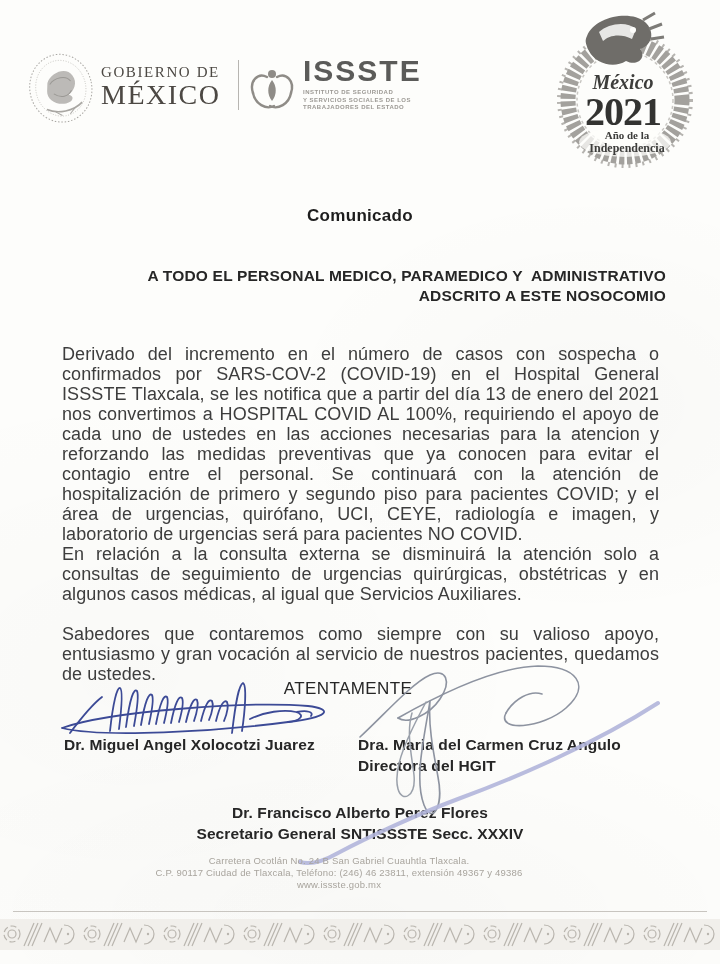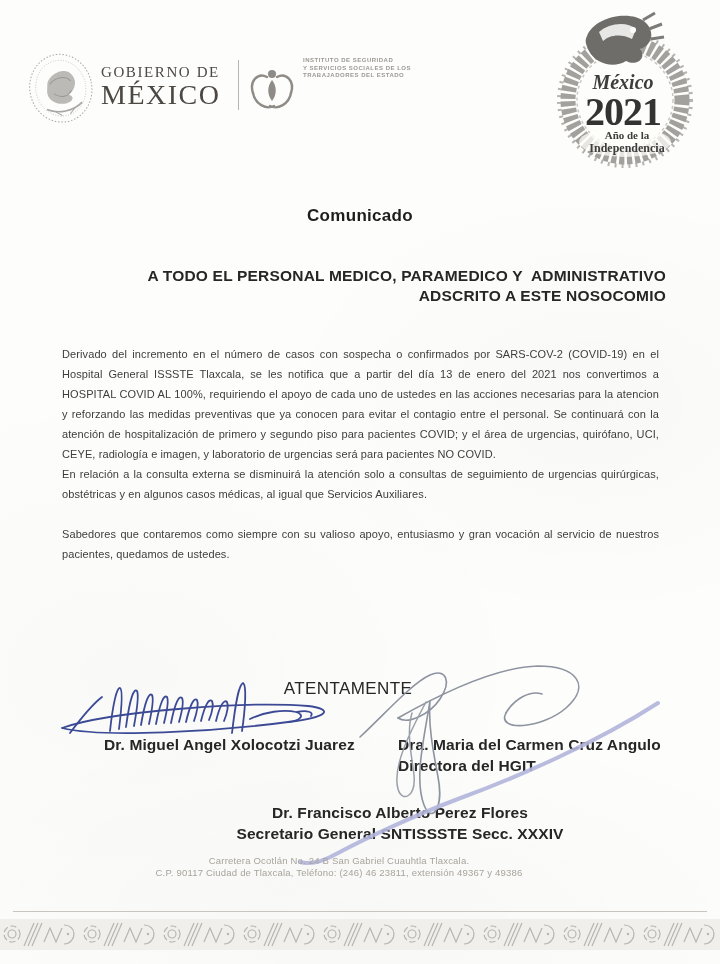--- a/index.html
+++ b/index.html
@@ -24,26 +24,26 @@
   .hands { left:246px; top:57px; width:52px; height:58px; }
   .issste-text { left:303px; top:55px; }
   .issste-acronym { display:block; font-weight:bold; font-size:30px; letter-spacing:2px; color:#5b5b59; line-height:32px; }
   .issste-sub { display:block; font-weight:bold; font-size:6px; line-height:7.5px; letter-spacing:0.5px; color:#9b9893; white-space:pre-line; margin-top:2px; }
   .emblem { left:543px; top:8px; width:162px; height:162px; }
   .emblem text { font-family:"Liberation Serif", serif; }
 
   
   .title { left:0; top:206px; width:720px; text-align:center; font-weight:bold; font-size:17px; letter-spacing:0.3px; color:#1d1d1d; }
   .addressee { left:62px; top:266px; width:604px; font-weight:bold; font-size:15.5px; line-height:20px; color:#262626; white-space:pre-wrap; letter-spacing:0.2px;text-align:right; }
-  .body-block { left:62px; top:344px; width:597px; font-size:11px; line-height:20px; color:#3d3d3d; text-align:justify; letter-spacing:0.1px; }
+  .body-block { left:62px; top:344px; width:597px; font-size:18px; line-height:20px; color:#3d3d3d; text-align:justify; letter-spacing:0.1px; }
   .body-block p { margin:0; }
   .body-block p.spaced { margin-top:20px; }
   .closing { left:0; top:679px; width:696px; text-align:center; font-weight:normal; font-size:17px; letter-spacing:0.4px; color:#262626; }
 
-  .sig-name { font-weight:bold; font-size:15.5px; line-height:21px; color:#262626; letter-spacing:0.1px;margin-left:40px; }
+  .sig-name { font-weight:bold; font-size:15.5px; line-height:21px; color:#262626; letter-spacing:0.1px; }
   .sig-left { left:64px; top:734px; width:292px; }
   .sig-right { left:358px; top:734px; width:310px; }
   .sig-center { left:0; top:802px; width:720px; text-align:center; }
 
   .footer { left:0; top:855px; width:672px; text-align:center; font-size:9.5px; line-height:12px; color:#a8a49d; letter-spacing:0.2px;padding-left:6px; }
 
   .band-line { left:13px; top:911px; width:694px; height:1px; background:#c8c5c0; }
   .band { left:0; top:919px; width:720px; height:31px; }
 
   .signatures { left:40px; top:655px; width:665px; height:225px; pointer-events:none; }
@@ -74,20 +74,21 @@
       <path d="M7,36 C3,24 12,15 21,20"></path>
       <path d="M7,36 C9,47 20,53 28,49"></path>
       <path d="M45,36 C49,24 40,15 31,20"></path>
       <path d="M45,36 C43,47 32,53 24,49"></path>
     </g>
     <circle cx="26" cy="17" r="4" fill="#8f8c87"></circle>
     <path d="M26,23 C21,29 21,38 26,44 C31,38 31,29 26,23" fill="#8f8c87"></path>
   </svg>
 
   <div class="abs issste-text">
+    <span class="issste-acronym">ISSSTE</span>
     <span class="issste-sub">INSTITUTO DE SEGURIDAD
 Y SERVICIOS SOCIALES DE LOS
 TRABAJADORES DEL ESTADO</span>
   </div>
 
   <svg class="abs emblem" viewBox="0 0 162 162">
     <circle cx="82" cy="92" r="66" fill="none" stroke="#b6b4b0" stroke-width="4" stroke-dasharray="2 5"></circle>
     <circle cx="82" cy="92" r="57" fill="none" stroke="#a3a19d" stroke-width="15" stroke-dasharray="5 2.5"></circle>
     <circle cx="82" cy="92" r="48" fill="none" stroke="#c9c7c3" stroke-width="1.5" stroke-dasharray="3 3"></circle>
 
@@ -148,20 +149,21 @@
 
     <g fill="none" stroke-linecap="round">
       <path d="M 618,48 C 556,88 478,122 418,144 C 378,159 328,182 298,198 C 284,206 270,210 260,207" stroke="#b1b5da" stroke-width="4" opacity="0.9"></path>
       <path d="M 386,47 C 370,77 352,112 358,134 C 362,148 376,142 374,120 C 372,102 366,78 372,58" stroke="#9aa0aa" stroke-width="1.5"></path>
     </g>
   </svg>
 
   <div class="abs footer">
     <div>Carretera Ocotlán No. 24 B San Gabriel Cuauhtla Tlaxcala.</div>
     <div>C.P. 90117 Ciudad de Tlaxcala, Teléfono: (246) 46 23811, extensión 49367 y 49386</div>
+    <div>www.issste.gob.mx</div>
   </div>
 
   <div class="abs band-line"></div>
   <svg class="abs band" width="720" height="31">
     <defs>
       <pattern id="greca" width="80" height="31" patternUnits="userSpaceOnUse">
         <rect width="80" height="31" fill="#f1efeb"></rect>
         <g stroke="#b9b5ae" stroke-width="1.2" fill="none">
           <circle cx="12" cy="15" r="4"></circle>
           <circle cx="12" cy="15" r="8" stroke-dasharray="6 3"></circle>

